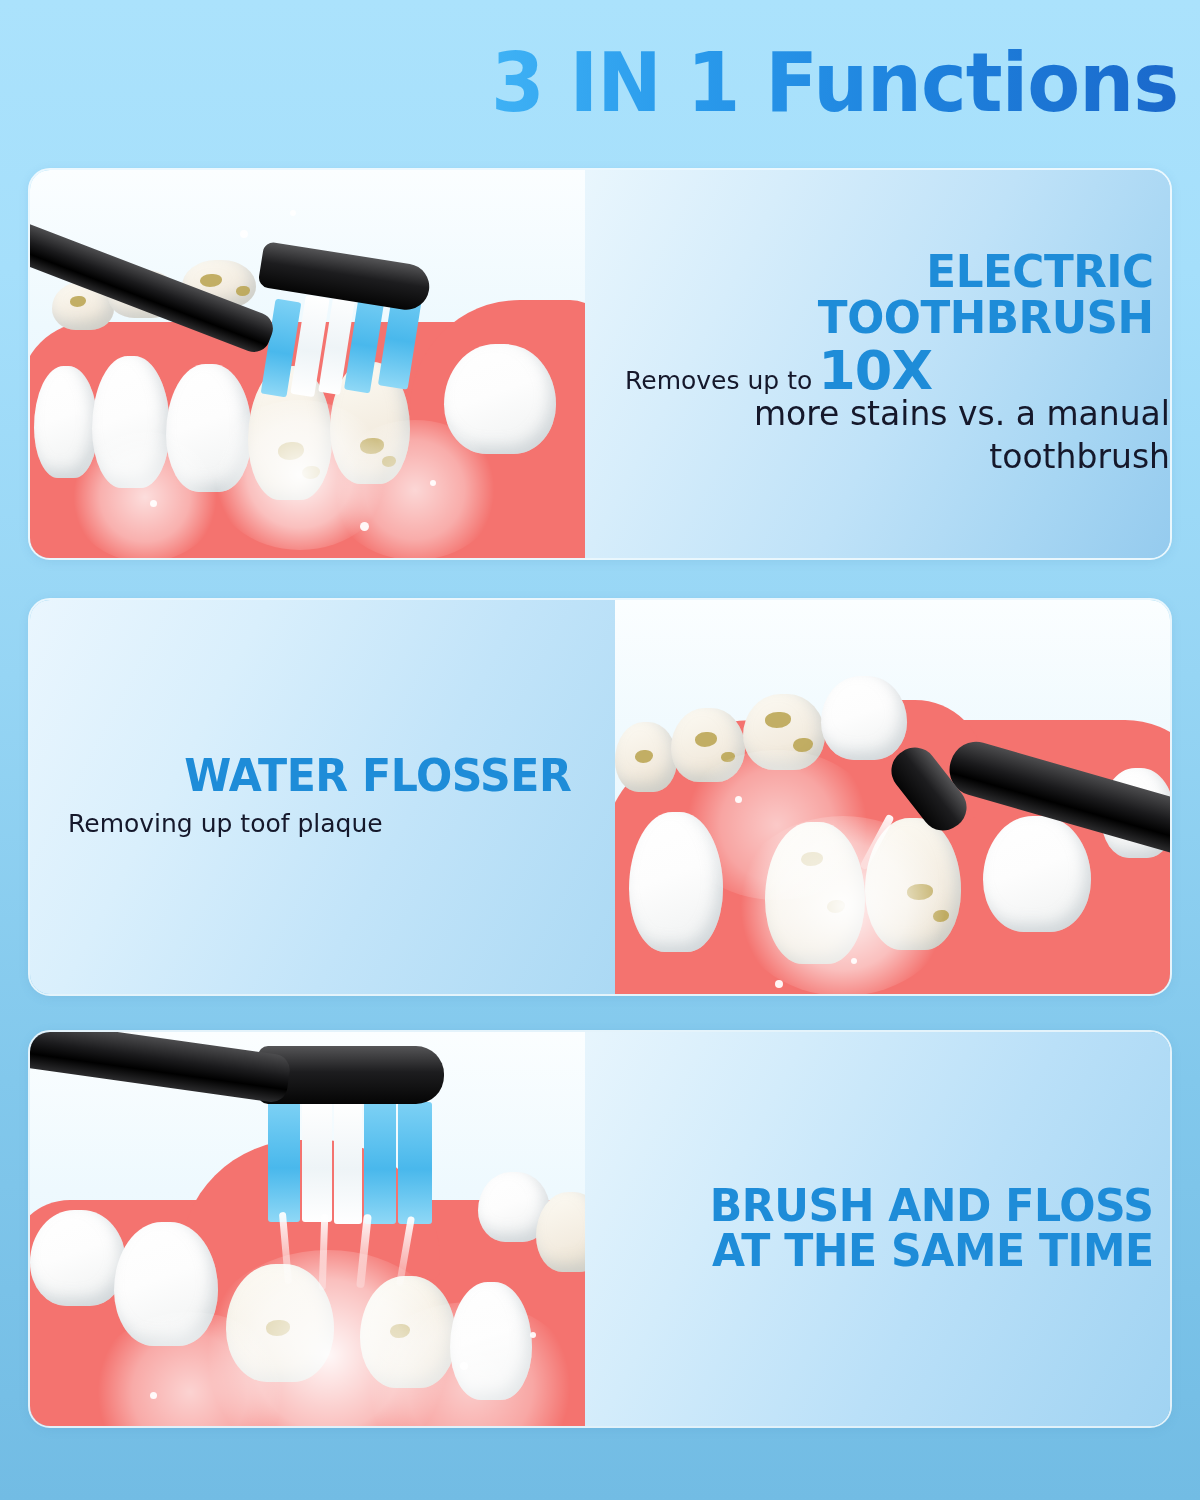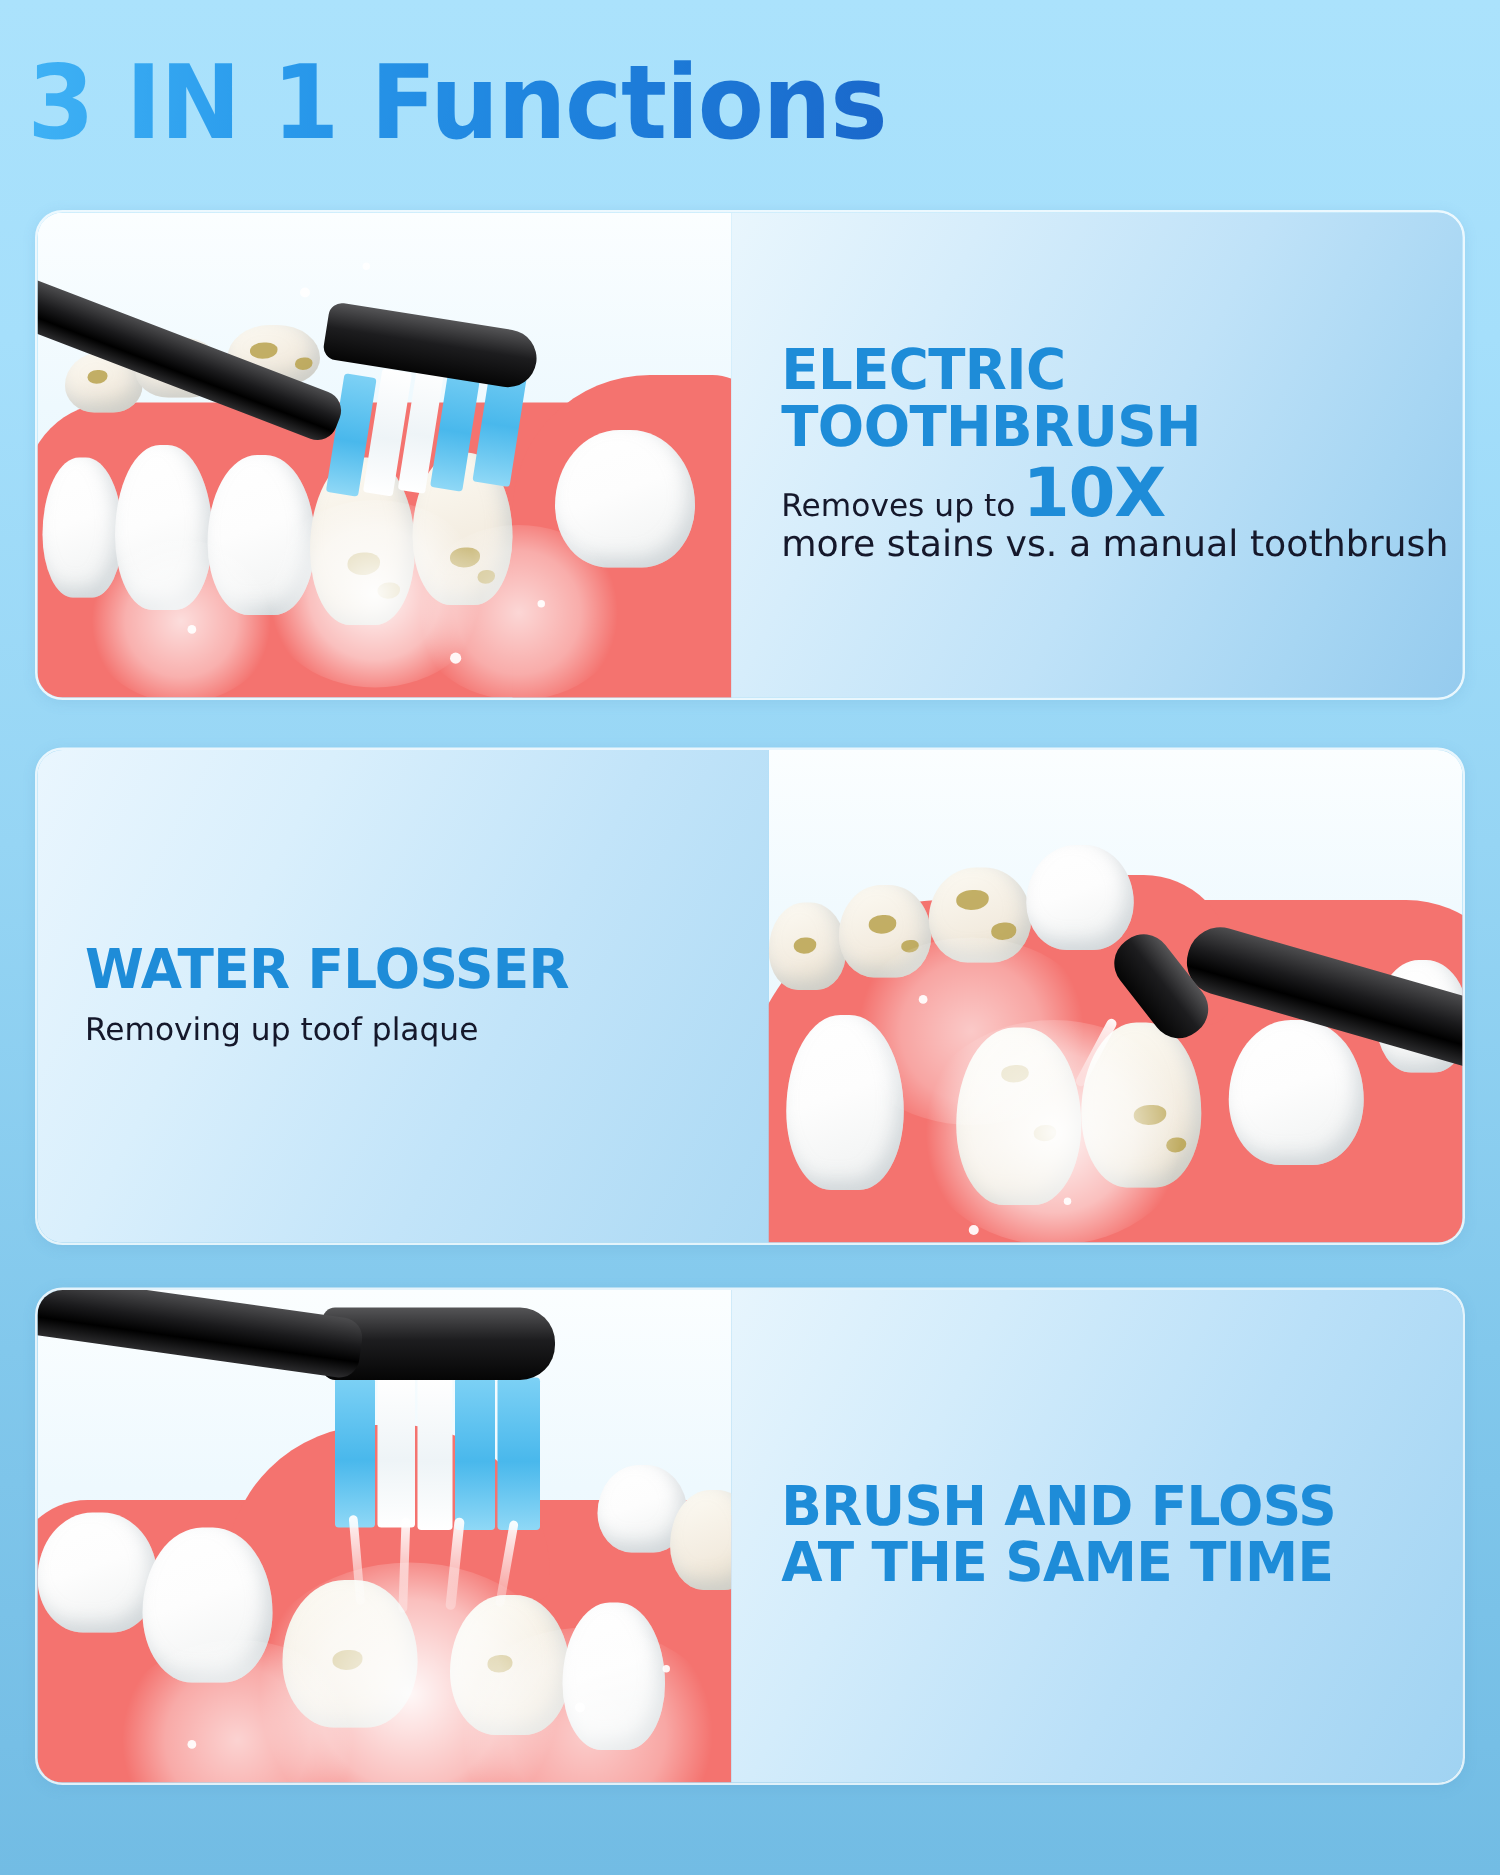--- a/index.html
+++ b/index.html
@@ -4,21 +4,21 @@
 <style>
   * { margin:0; padding:0; box-sizing:border-box; }
   html,body { width:1200px; height:1500px; }
   body {
     font-family:"Liberation Sans", sans-serif;
     background:linear-gradient(180deg,#abe2fc 0%,#a5dffb 18%,#96d5f4 45%,#82c8ec 72%,#72bce4 100%);
     overflow:hidden; position:relative;
   }
 
   
-  .title-wrap{ position:absolute; left:0; top:42px; width:1200px; text-align:left; }
+  .title-wrap{ position:absolute; left:0; top:42px; width:1200px; text-align:right; }
   .title{
     display:inline-block;
     font-family:"DejaVu Sans", sans-serif;
     font-weight:700; font-size:82px; letter-spacing:-1px;
     line-height:1;
     transform:scaleX(0.94);
     background:linear-gradient(95deg,#3fb2f5 0%,#2a9bec 28%,#1e82dd 62%,#1a68cb 100%);
     -webkit-background-clip:text; background-clip:text; color:transparent;
     -webkit-text-fill-color:transparent;
   }
@@ -30,21 +30,21 @@
     border:2px solid rgba(255,255,255,.78);
     display:flex;
     box-shadow:0 2px 10px rgba(80,140,190,.16);
   }
   #panel1{ top:168px;  height:392px; }
   #panel2{ top:598px;  height:398px; }
   #panel3{ top:1030px; height:398px; }
 
   .half{ position:relative; overflow:hidden; }
   .img-half{ width:557px; }
-  .txt-half{ width:587px; }
+  .txt-half{ width:587px;text-align:right; }
   #panel2 .img-half{ order:2; }
   #panel2 .txt-half{ order:1; }
 
   
   .txt-half{
     background:linear-gradient(118deg,#e9f6fd 0%,#d6edfb 26%,#bfe2f8 55%,#a7d6f3 80%,#95cbee 100%);
     display:flex; flex-direction:column; justify-content:center;
   }
   #panel2 .txt-half{
     background:linear-gradient(118deg,#eaf6fe 0%,#d9effc 30%,#c2e4f9 62%,#abd9f4 100%);
@@ -70,21 +70,21 @@
     color:#15182b; font-size:25px; font-weight:400; line-height:1.28;
     display:flex; align-items:baseline; flex-wrap:wrap;
   }
   .big{
     color:#1e8cd8; font-weight:700; font-size:54px; line-height:.9;
     padding:0 6px; letter-spacing:-1px;
   }
   #panel2 .big{ font-size:56px; }
   .sub2{
     font-family:"DejaVu Sans", sans-serif;
-    color:#15182b; font-size:29px; line-height:1.3; margin-top:4px;
+    color:#15182b; font-size:33px; line-height:1.3; margin-top:4px;
   }
   #panel1 .sub{ margin-top:6px; }
   #panel1 .sub2{ margin-top:-4px; }
   #panel2 .sub{ margin-top:10px; }
   #panel2 .sub2{ margin-top:6px; }
   #panel3 .sub2{ margin-top:14px; white-space:pre-line; line-height:1.26; }
 
   
   .scene{ position:absolute; inset:0; background:linear-gradient(180deg,#fbfeff 0%,#eef9fe 40%,#e3f4fd 100%); }
   .gum{ position:absolute; background:#f4736f; }

